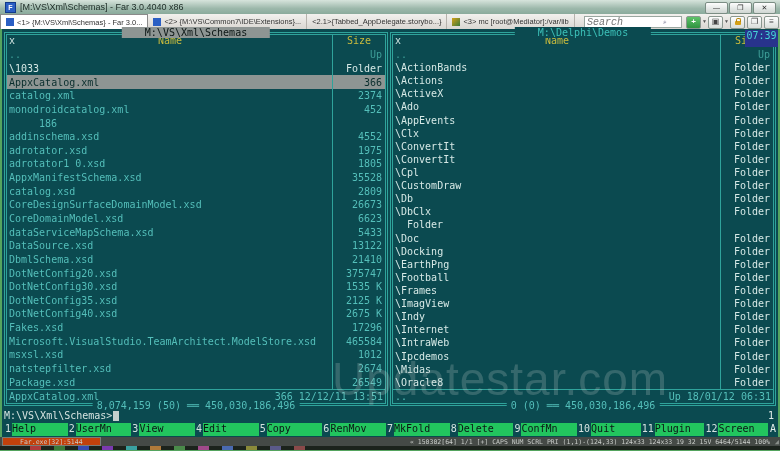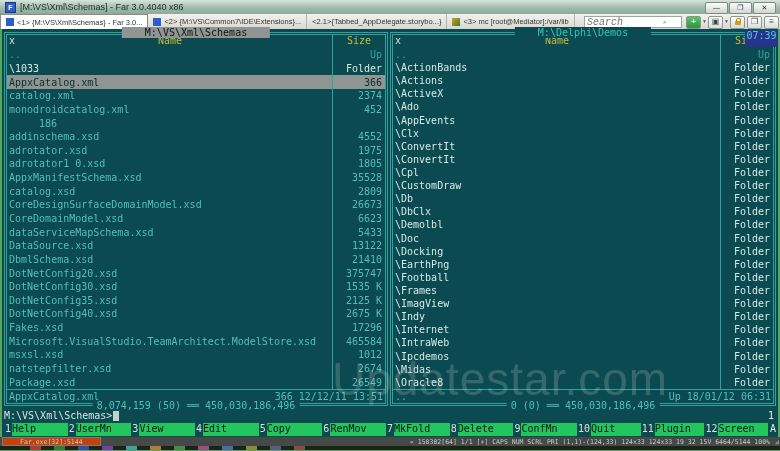--- a/index.html
+++ b/index.html
@@ -307,21 +307,20 @@
           </div>
           <div class="frow dir">
             <span class="fname">\Db</span>
             <span class="fsize">Folder</span>
           </div>
           <div class="frow dir">
             <span class="fname">\DbClx</span>
             <span class="fsize">Folder</span>
           </div>
           <div class="frow dir">
-            <span class="fname">\Demolbl</span>
             <span class="fsize">Folder</span>
           </div>
           <div class="frow dir">
             <span class="fname">\Doc</span>
             <span class="fsize">Folder</span>
           </div>
           <div class="frow dir">
             <span class="fname">\Docking</span>
             <span class="fsize">Folder</span>
           </div>

